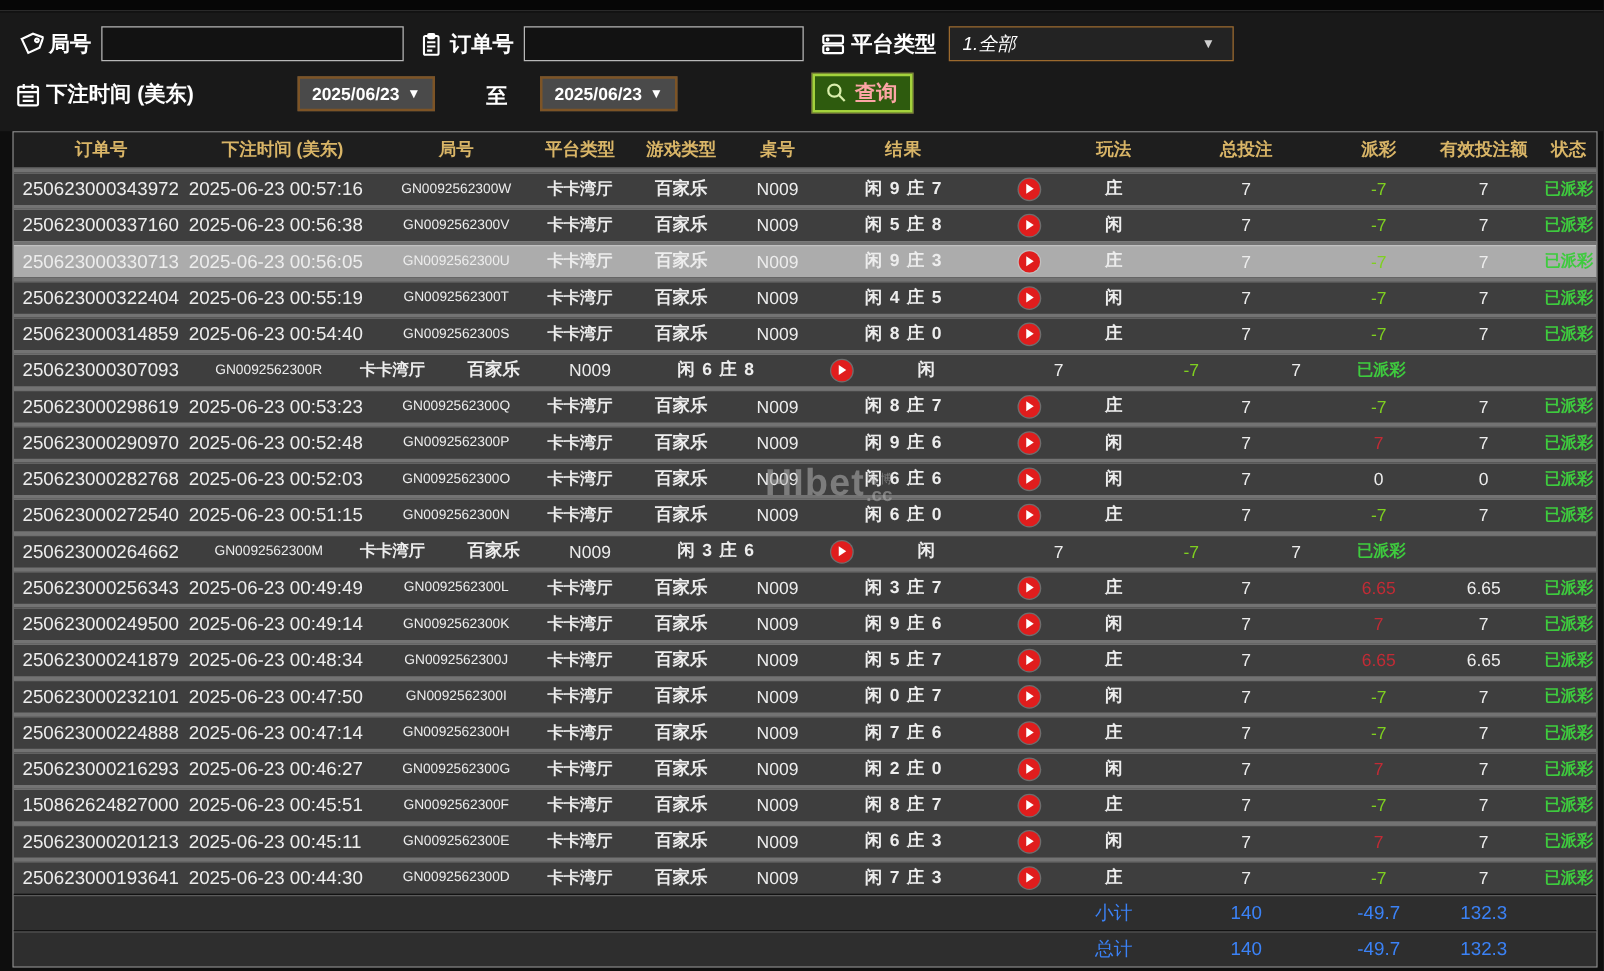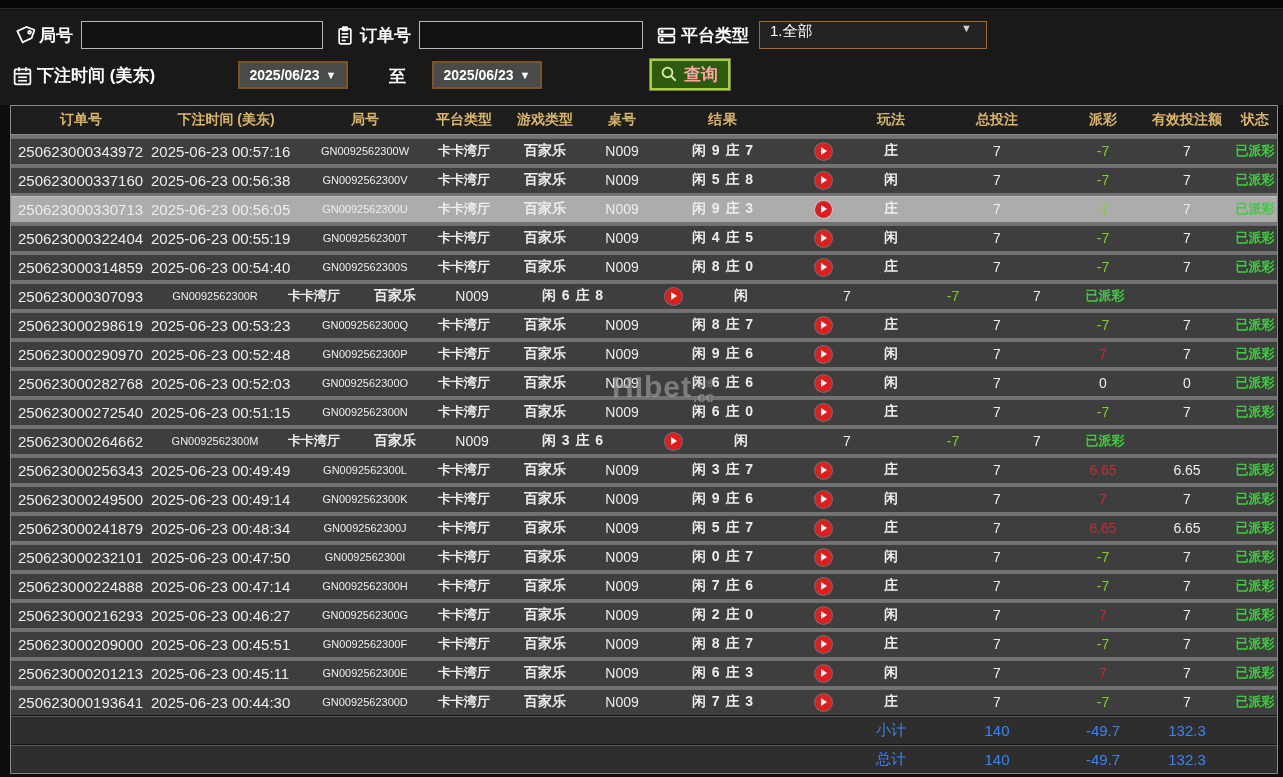--- a/index.html
+++ b/index.html
@@ -24,22 +24,22 @@
   }
   .date-box {
     background:#4a4a4a; border:2px solid #7d5426; height:28px;
     color:#fff; font-weight:700; font-size:14px;
     display:flex; align-items:center; justify-content:center; gap:6px;
     padding:0 8px; cursor:pointer;
   }
   .caret { font-size:11px; color:#fff; }
   .plat-select {
     background:#232323; border:1px solid #9c6a2e; height:28px; width:228px;
-    margin-left:10px; display:flex; color:#fff;
-    font-size:15px; padding:0 10px; cursor:pointer; position:relative;
+    margin-left:10px; display:flex; align-items:center; color:#fff;
+    font-size:15px; padding:0 10px; cursor:pointer; position:relative;font-style:italic;
   }
   .plat-select .caret { position:absolute; right:14px; color:#cfcfcf; }
   .query-btn {
     background:#2e5b0e; border:2px solid #a4d23c; box-shadow:0 0 0 1px #80803f;
     height:31px; padding:0 10px 0 6px; display:flex; align-items:center; gap:4px;
     color:#fca5a5; font-weight:700; font-size:17px; cursor:pointer;
   }
   
   .grid {
     position:absolute; top:105px; left:10px; width:1268px;
@@ -515,21 +515,21 @@
             <span class="play-tri"></span>
           </span>
         </div>
         <div class="cell c-side">闲</div>
         <div class="cell c-totalbet">7</div>
         <div class="cell c-payout tone-pos">7</div>
         <div class="cell c-validbet">7</div>
         <div class="cell c-status status-paid">已派彩</div>
       </div>
       <div class="trow">
-        <div class="cell c-order">250623000209000</div>
+        <div class="cell c-order">150862624827000</div>
         <div class="cell c-time">2025-06-23 00:45:51</div>
         <div class="cell c-game">GN0092562300F</div>
         <div class="cell c-platform">卡卡湾厅</div>
         <div class="cell c-gametype">百家乐</div>
         <div class="cell c-table">N009</div>
         <div class="cell c-result">闲 8 庄 7</div>
         <div class="cell c-replay">
           <span class="play-circle">
             <span class="play-tri"></span>
           </span>

